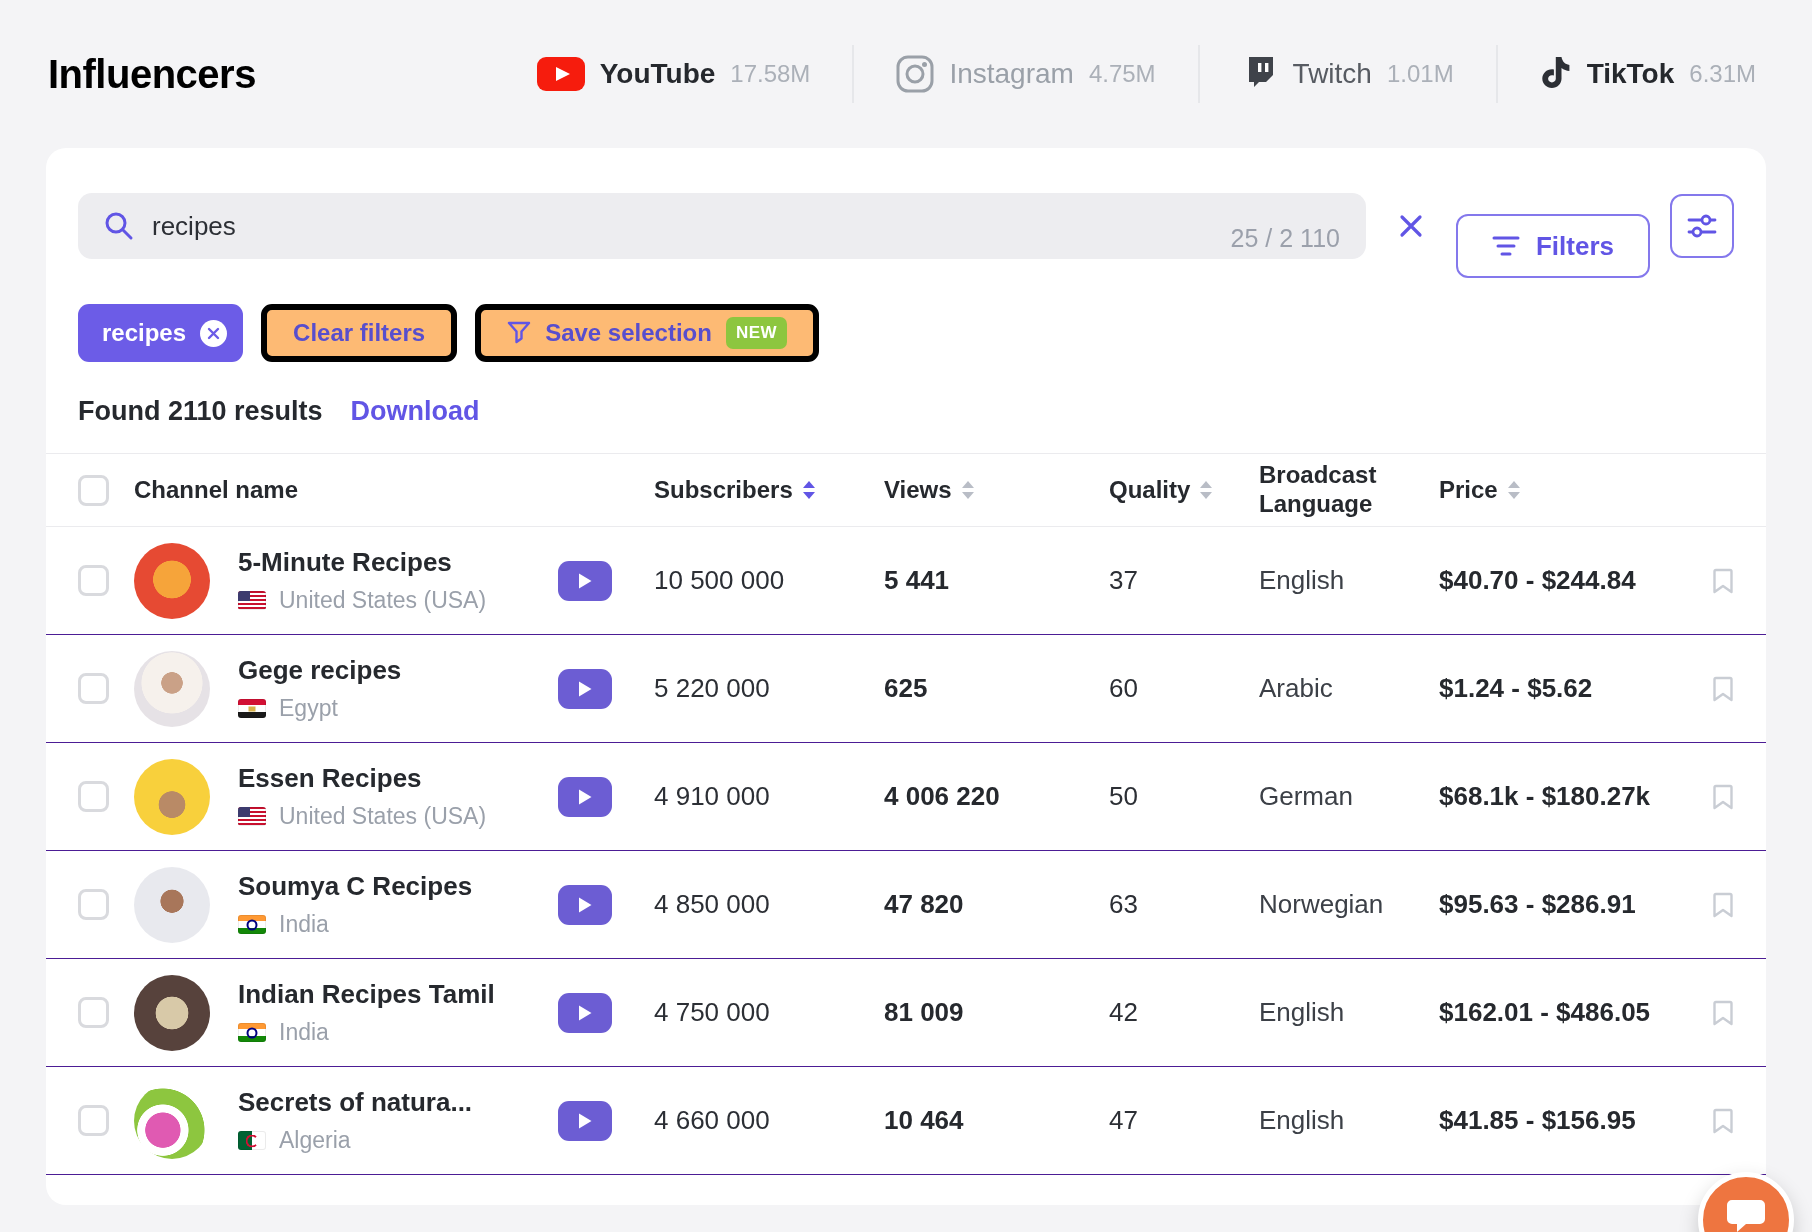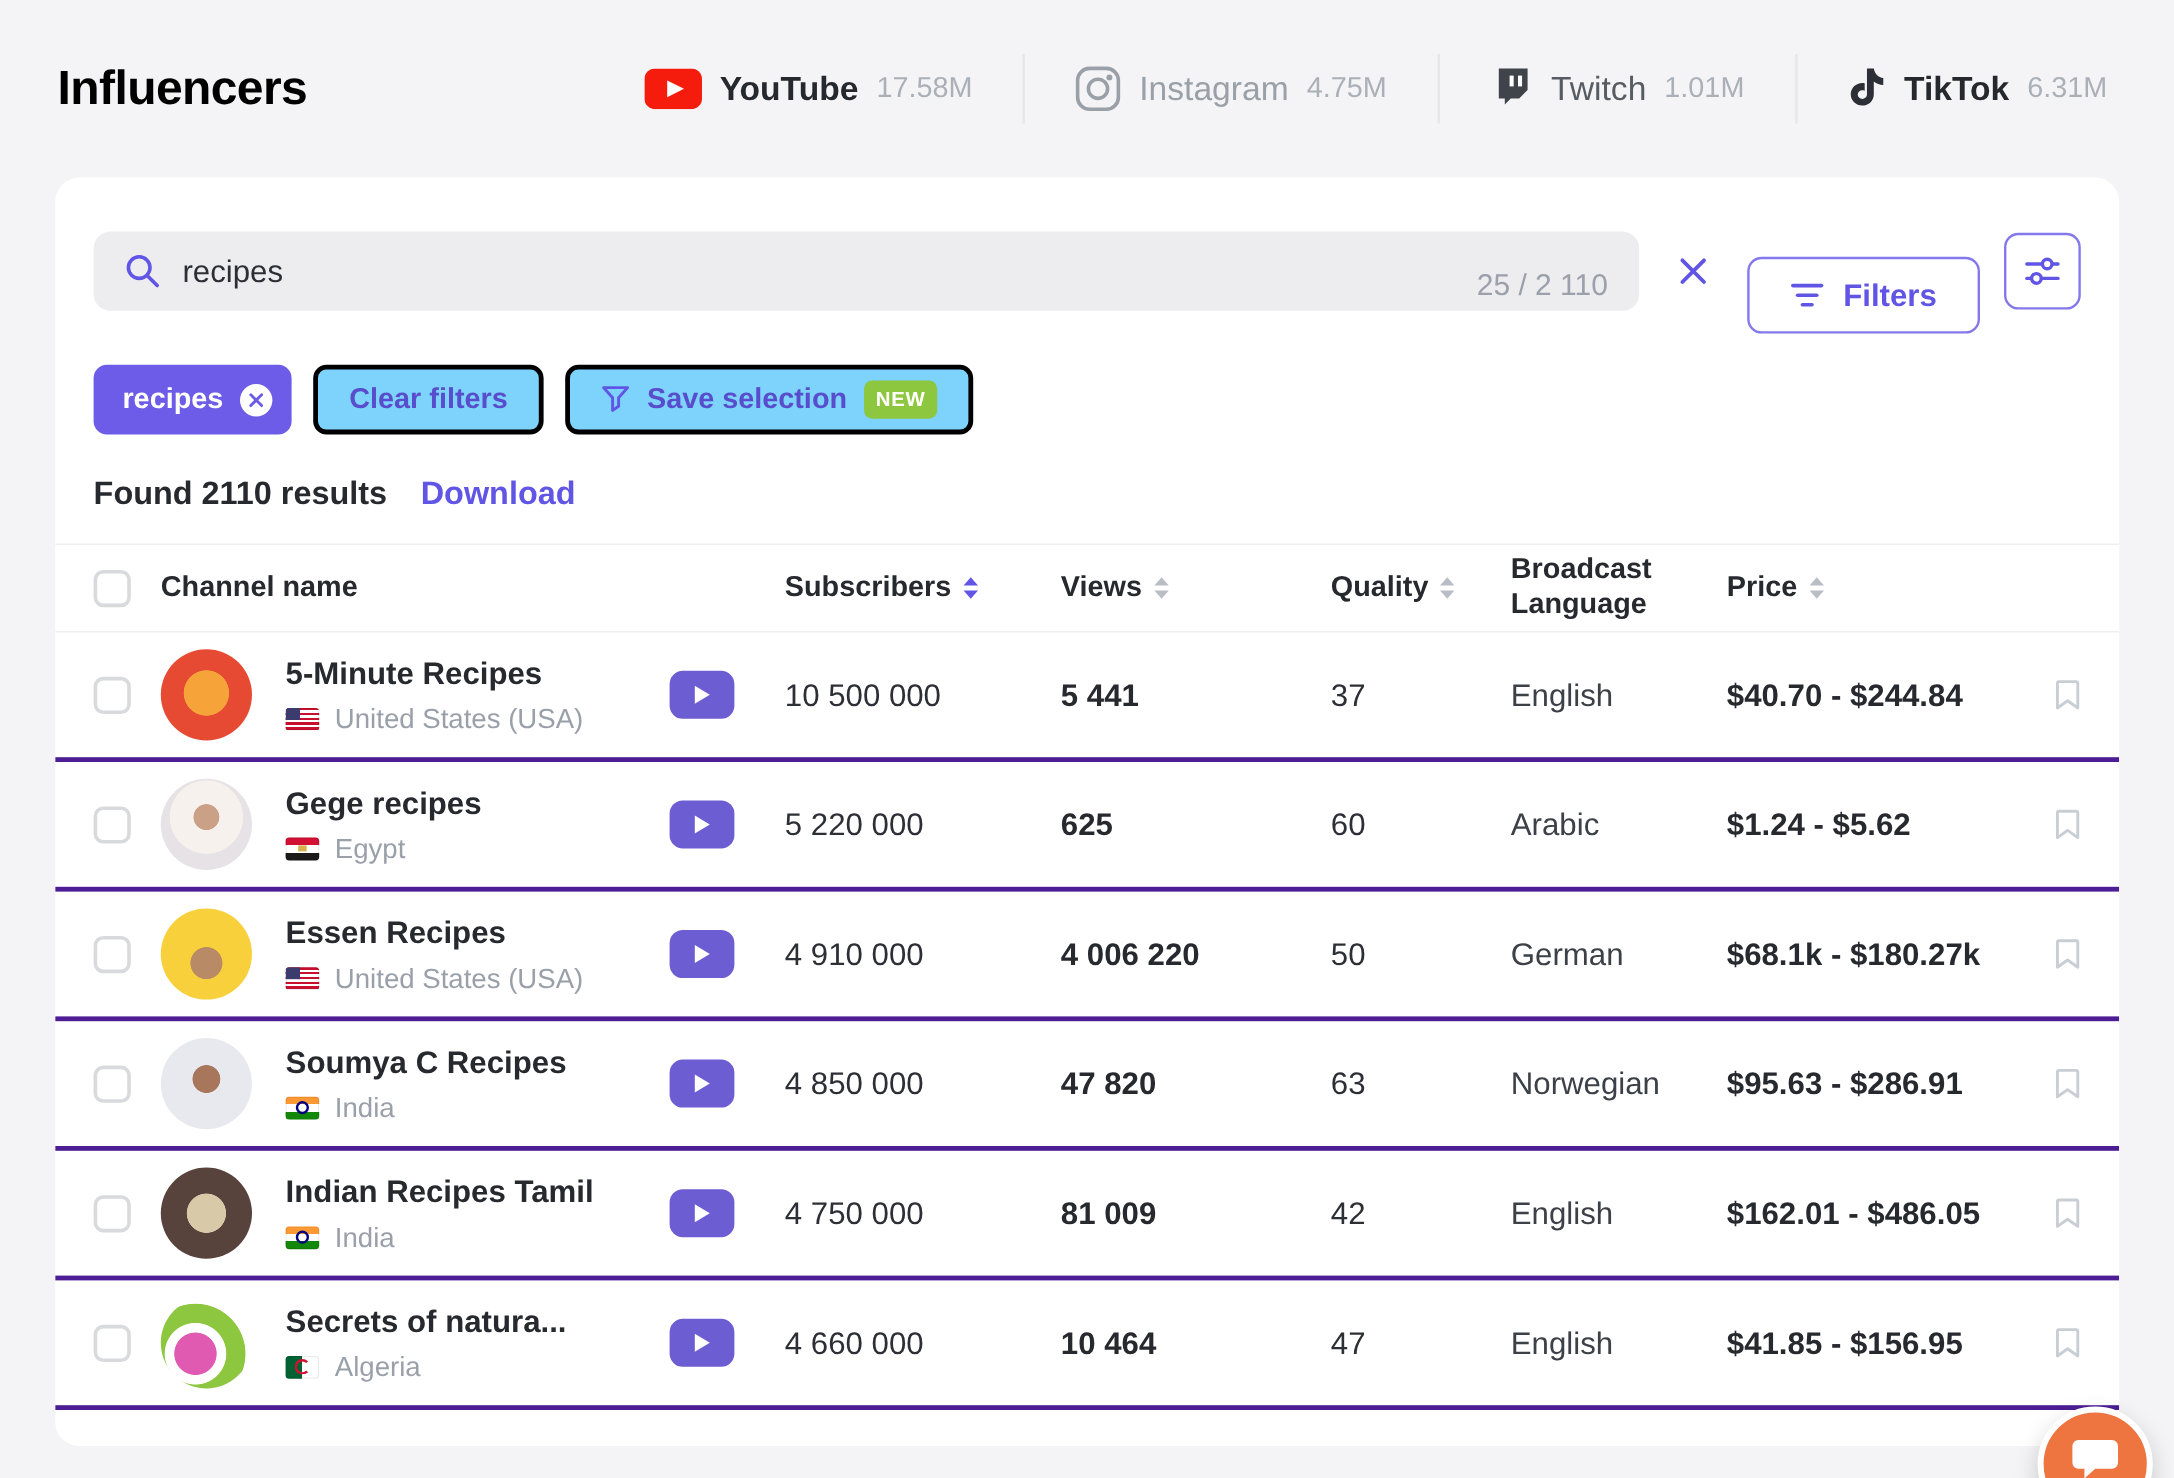--- a/index.html
+++ b/index.html
@@ -36,21 +36,21 @@
   .search-input { flex: 1; border: none; background: transparent; font: 26px "Liberation Sans", sans-serif; color: #2c2f35; outline: none; min-width: 0; }
   .search-counter { font-size: 25px; color: #9ba0ab; white-space: nowrap; margin-top: 24px; }
   .clear-btn { width: 50px; height: 50px; border: none; background: transparent; cursor: pointer; display: flex; align-items: center; justify-content: center; }
   .filters-btn { height: 64px; padding: 16px 34px; display: flex; gap: 16px; align-items: center; background: #fff; border: 2px solid #8478ec; border-radius: 12px; color: var(--accent, #6155e5); font-size: 26px; font-weight: 700; cursor: pointer; font-family: inherit; margin-top: 40px; }
   .settings-btn { width: 64px; height: 64px; flex: none; border: 2px solid #8478ec; border-radius: 12px; background: #fff; display: flex; align-items: center; justify-content: center; cursor: pointer; }
 
   
   .chips-row { margin-top: 26px; display: flex; gap: 18px; align-items: center; }
   .chip { height: 58px; background: var(--chip, #6c5ce7); border-radius: 11px; display: flex; align-items: center; gap: 14px; padding: 0 16px 0 24px; color: #fff; font-size: 24px; font-weight: 700; cursor: pointer; }
   .chip-x { width: 27px; height: 27px; border-radius: 50%; background: #fff; display: flex; align-items: center; justify-content: center; cursor: pointer; color: var(--chip, #6c5ce7); }
-  .outline-btn { height: 58px; padding: 0 26px; background: #7dd3fc; border: 4px solid #000000; border-radius: 11px; color: #584ecd; font-size: 24px; font-weight: 700; display: flex; align-items: center; gap: 14px; cursor: pointer; font-family: inherit; }
+  .outline-btn { height: 58px; padding: 0 26px; background: #fdba74; border: 6px solid #000000; border-radius: 11px; color: #584ecd; font-size: 24px; font-weight: 700; display: flex; align-items: center; gap: 14px; cursor: pointer; font-family: inherit; }
   .badge { background: var(--badge, #8dc63f); color: #fff; font-size: 17px; font-weight: 700; border-radius: 7px; padding: 6px 10px; letter-spacing: 0.5px; }
 
   
   .results-row { margin-top: 34px; margin-bottom: 26px; display: flex; gap: 28px; align-items: center; font-size: 27px; }
   .summary { font-weight: 700; color: #26292e; }
   .download { color: var(--accent, #6155e5); font-weight: 700; cursor: pointer; }
 
   
   .table { margin: 0 -32px; }
   .thead, .trow {
@@ -65,21 +65,21 @@
   .th-lang { grid-column: 8; line-height: 1.2; max-width: 150px; }
   .th-price { grid-column: 9; }
   .th-wrap { display: flex; align-items: center; }
   .sort { display: inline-flex; flex-direction: column; gap: 4px; margin-left: 10px; cursor: pointer; }
   .sort i { width: 0; height: 0; border-left: 6px solid transparent; border-right: 6px solid transparent; display: block; }
   .sort i.up { border-bottom: 7px solid #b9bdc6; }
   .sort i.down { border-top: 7px solid #b9bdc6; }
   .sort.active i.up { border-bottom-color: var(--accent, #6155e5); }
   .sort.active i.down { border-top-color: var(--accent, #6155e5); }
 
-  .trow { height: 108px; border-bottom: 4px solid #4c1d95; }
+  .trow { height: 108px; border-bottom: 1px solid #4c1d95; }
   .cb { width: 31px; height: 31px; border: 3px solid #d9dade; border-radius: 8px; background: #fff; cursor: pointer; display: inline-block; }
   .avatar { width: 76px; height: 76px; border-radius: 50%; background: #ddd; }
   .chan-name { font-size: 26px; font-weight: 700; color: #26292e; display: block; margin-bottom: 9px; cursor: pointer; }
   .chan-sub { display: flex; align-items: center; gap: 13px; }
   .flag { width: 28px; height: 19px; border-radius: 3px; position: relative; overflow: hidden; flex: none; box-shadow: inset 0 0 0 1px rgba(0,0,0,0.08); display: inline-block; }
   .country { font-size: 23px; color: #9aa0aa; white-space: nowrap; }
   .playbtn { width: 54px; height: 40px; border-radius: 11px; background: var(--play, #6c5dd3); display: flex; align-items: center; justify-content: center; cursor: pointer; }
   .cell { font-size: 26px; color: #2c2f35; }
   .cell.views, .cell.price { font-weight: 700; color: #26292e; }
   .cell.lang { color: #3c4047; }

